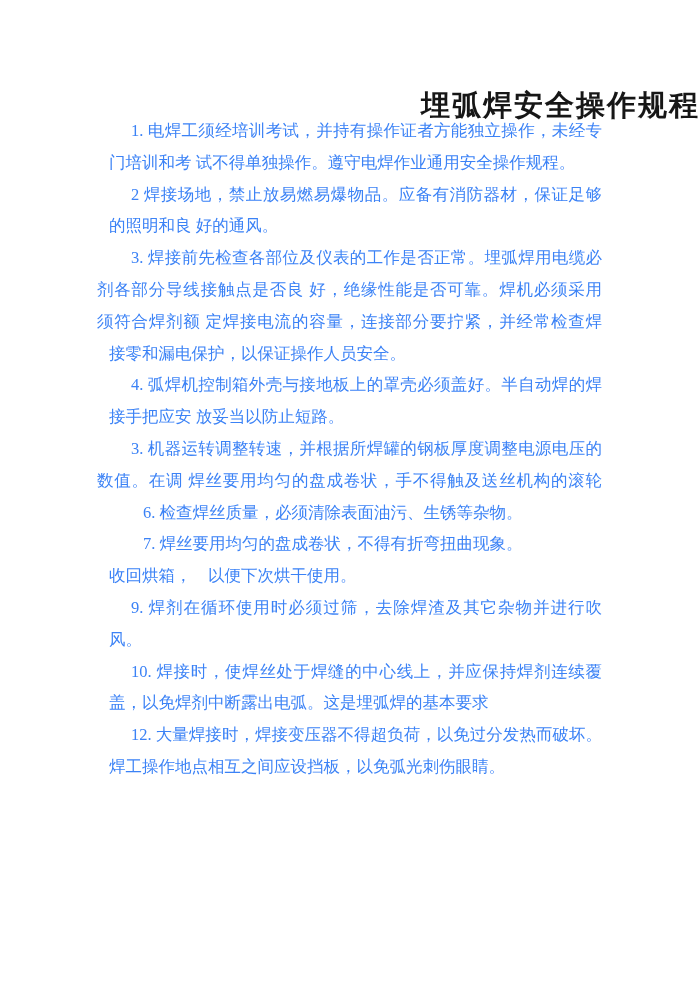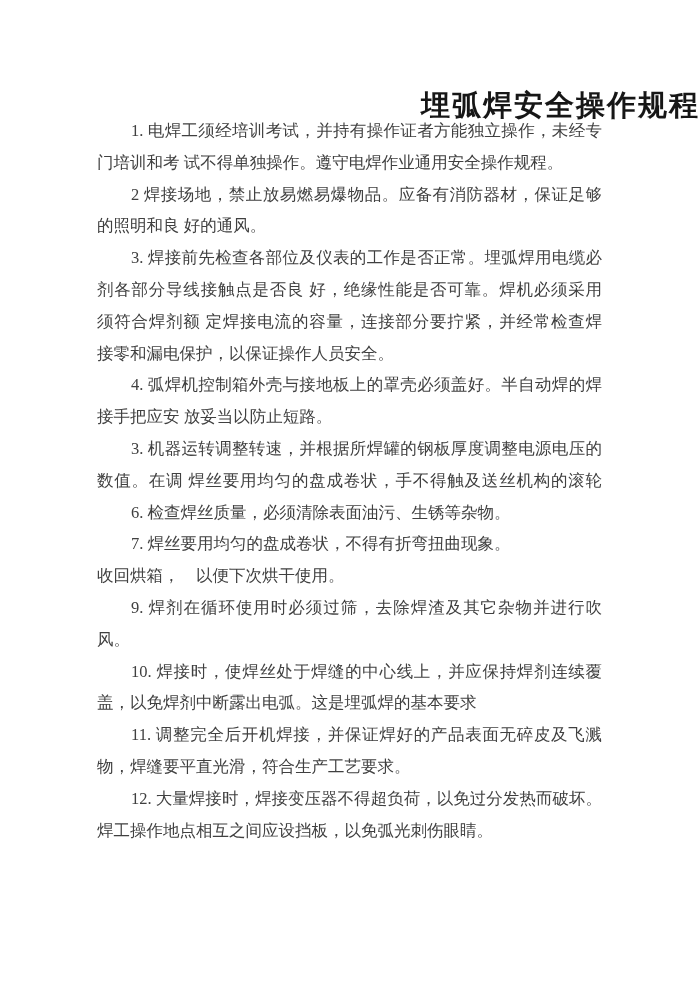--- a/index.html
+++ b/index.html
@@ -26,31 +26,31 @@
     color: #161616;
     white-space: nowrap;
     margin-top: 24px;
   }
   .doc-body {
     position: absolute;
     left: 97px; top: 115px;
     width: 505px;
     font-size: 16.5px;
     line-height: 31.8px;
-    color: #404040;
+    color: #3b82f6;
   }
   .paragraph { margin: 0; padding: 0; }
   .line {
     height: 31.8px;
     overflow: hidden;
     text-align: justify;
     text-align-last: justify;
   }
   .line.first { text-indent: 34px; }
-  .line.lastline { text-align-last: left; }
+  .line.lastline { text-align-last: left; margin-left: 12px; }
 </style>
 </head>
 <body>
 
 <div class="page">
   <div class="doc-title">埋弧焊安全操作规程</div>
   <div class="doc-body">
       <div class="paragraph">
         <div class="line first">1. 电焊工须经培训考试，并持有操作证者方能独立操作，未经专</div>
         <div class="line lastline">门培训和考 试不得单独操作。遵守电焊作业通用安全操作规程。</div>
@@ -84,21 +84,17 @@
       </div>
       <div class="paragraph">
         <div class="line first">9. 焊剂在循环使用时必须过筛，去除焊渣及其它杂物并进行吹</div>
         <div class="line lastline">风。</div>
       </div>
       <div class="paragraph">
         <div class="line first">10. 焊接时，使焊丝处于焊缝的中心线上，并应保持焊剂连续覆</div>
         <div class="line lastline">盖，以免焊剂中断露出电弧。这是埋弧焊的基本要求</div>
       </div>
       <div class="paragraph">
-        <div class="line first">11. 调整完全后开机焊接，并保证焊好的产品表面无碎皮及飞溅</div>
-        <div class="line lastline">物，焊缝要平直光滑，符合生产工艺要求。</div>
-      </div>
-      <div class="paragraph">
         <div class="line first">12. 大量焊接时，焊接变压器不得超负荷，以免过分发热而破坏。</div>
         <div class="line lastline">焊工操作地点相互之间应设挡板，以免弧光刺伤眼睛。</div>
       </div>
     </div>
 </div>
 
 </body></html>

